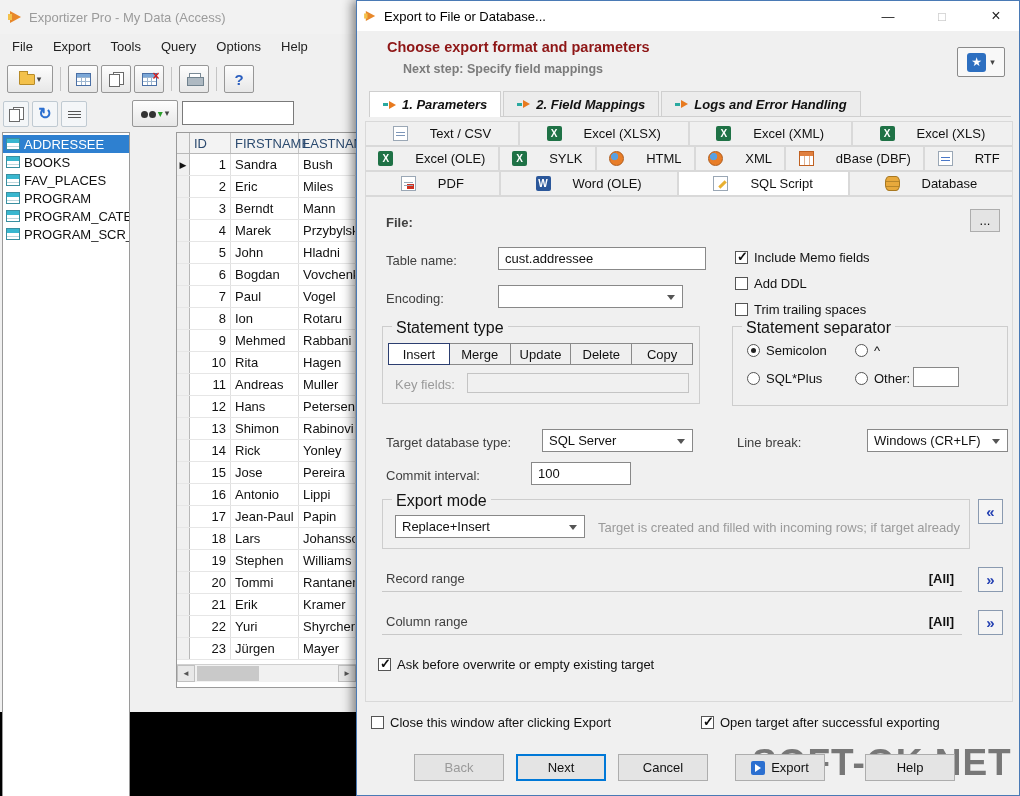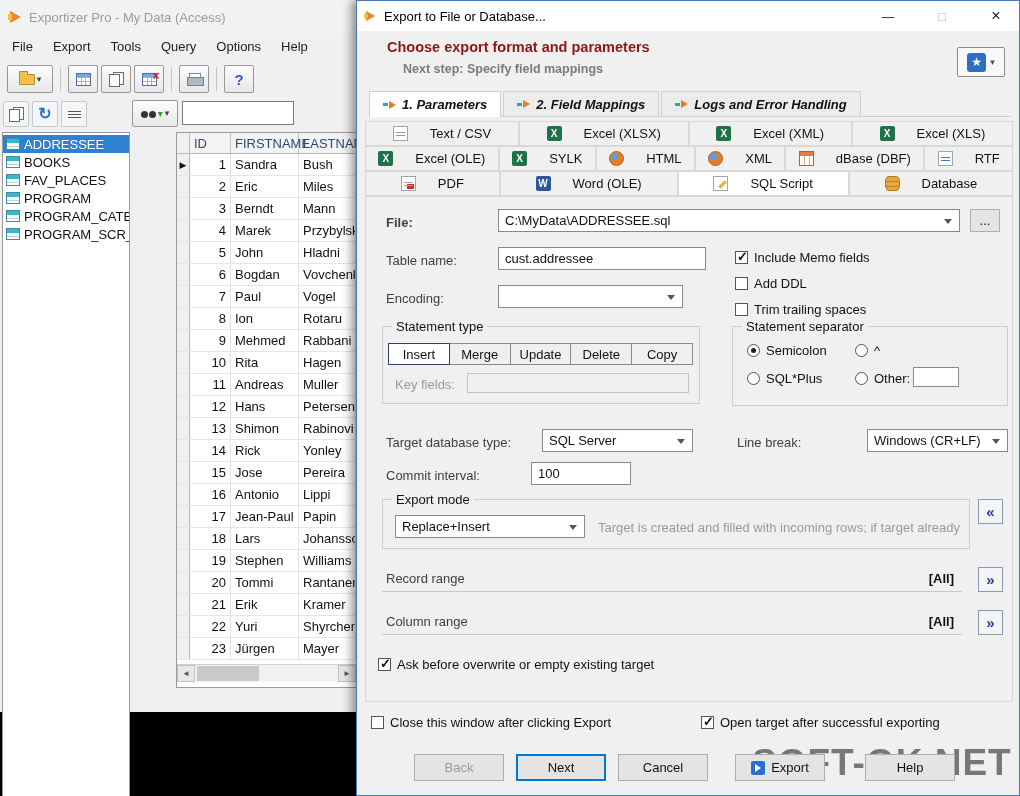--- a/index.html
+++ b/index.html
@@ -112,21 +112,21 @@
   .lab.bold { font-weight:bold; }
   .lab.gray { color:#9a9a9a; }
   .combo { position:absolute; background:#fff; border:1px solid #888; height:23px; display:flex; align-items:center; padding:0 20px 0 6px; font-size:13px; white-space:nowrap; overflow:hidden; }
   .combo::after { content:""; position:absolute; right:7px; top:50%; margin-top:-2px; border-left:4px solid transparent; border-right:4px solid transparent; border-top:5px solid #555; }
   .tin { position:absolute; background:#fff; border:1px solid #888; height:23px; display:flex; align-items:center; padding:0 6px; font-size:13px; }
   .tin.disabled { background:#f0f0f0; border-color:#c4c4c4; }
   .btn { background:#e4e4e4; border:1px solid #adadad; display:flex; align-items:center; justify-content:center; gap:6px; font-size:13px; }
   .btn.focused { box-shadow:inset 0 0 0 1px #0078d7; border-color:#0078d7; }
   .btn.disabled { color:#9a9a9a; }
   .group { position:absolute; border:1px solid #cdcdcd; }
-  .legend { position:absolute; top:-8px; left:9px; background:#f0f0f0; padding:0 4px; font-size:13px; white-space:nowrap; }
+  .legend { position:absolute; top:-8px; left:9px; background:#f0f0f0; padding:0 4px; font-size:16px; white-space:nowrap; }
   .seg-row { position:absolute; left:6px; right:6px; top:16px; display:flex; }
   .seg-btn { flex:1; height:22px; border:1px solid #8a8a8a; margin-left:-1px; display:flex; align-items:center; justify-content:center; background:#efefef; }
   .seg-btn.selected { background:#fff; border:1px solid #2c3e70; z-index:1; }
   .cb { position:absolute; display:flex; align-items:center; gap:6px; font-size:13px; white-space:nowrap; }
   .cb .box { width:13px; height:13px; border:1px solid #555; background:#fff; position:relative; flex:none; }
   .cb.checked .box::after { content:"✓"; position:absolute; left:1px; top:-3px; font-size:13px; font-weight:bold; color:#111; }
   .radio { position:absolute; display:flex; align-items:center; gap:6px; font-size:13px; white-space:nowrap; }
   .radio .dot { width:13px; height:13px; border:1px solid #555; border-radius:50%; background:#fff; position:relative; flex:none; }
   .radio.checked .dot::after { content:""; position:absolute; inset:3px; background:#222; border-radius:50%; }
   .chev-btn { position:absolute; width:25px; height:25px; border:1px solid #8a9ab0; background:#f4f4f4; color:#2541b2; font-weight:bold; font-size:15px; display:flex; align-items:center; justify-content:center; }
@@ -471,23 +471,20 @@
         <div class="ftab">
           <span class="fi fi-database"></span>
           <span>Database</span>
         </div>
       </div>
     </div>
 
   <div id="main-panel">
 
     <div class="lab bold" style="left:20px; top:18px">File:</div>
-    <div class="combo" style="left:132px; top:12px; width:462px">
-      <span>C:\MyData\ADDRESSEE.sql</span>
-    </div>
     <div class="btn" style="position:absolute; left:604px; top:12px; width:30px; height:23px">
       <span>...</span>
     </div>
 
     <div class="lab" style="left:20px; top:56px">Table name:</div>
     <div class="tin" style="left:132px; top:50px; width:208px">
       <span>cust.addressee</span>
     </div>
 
     <label class="cb checked" style="left:369px; top:53px">

